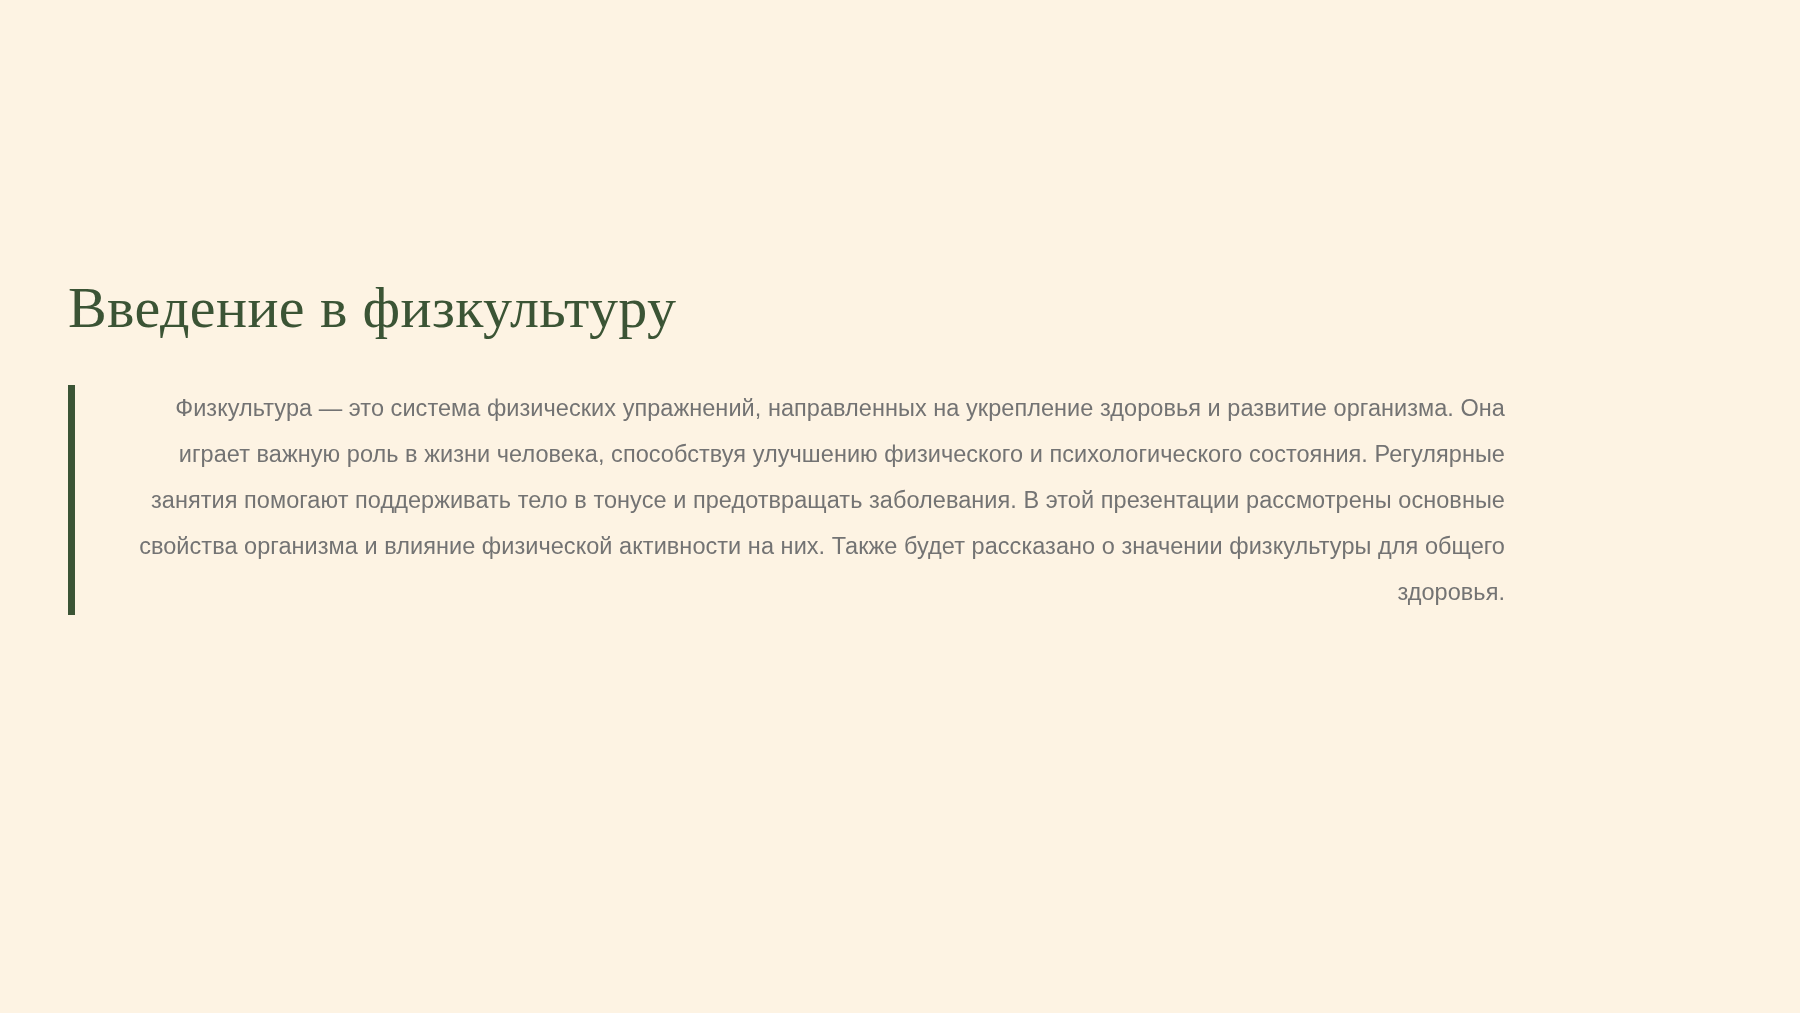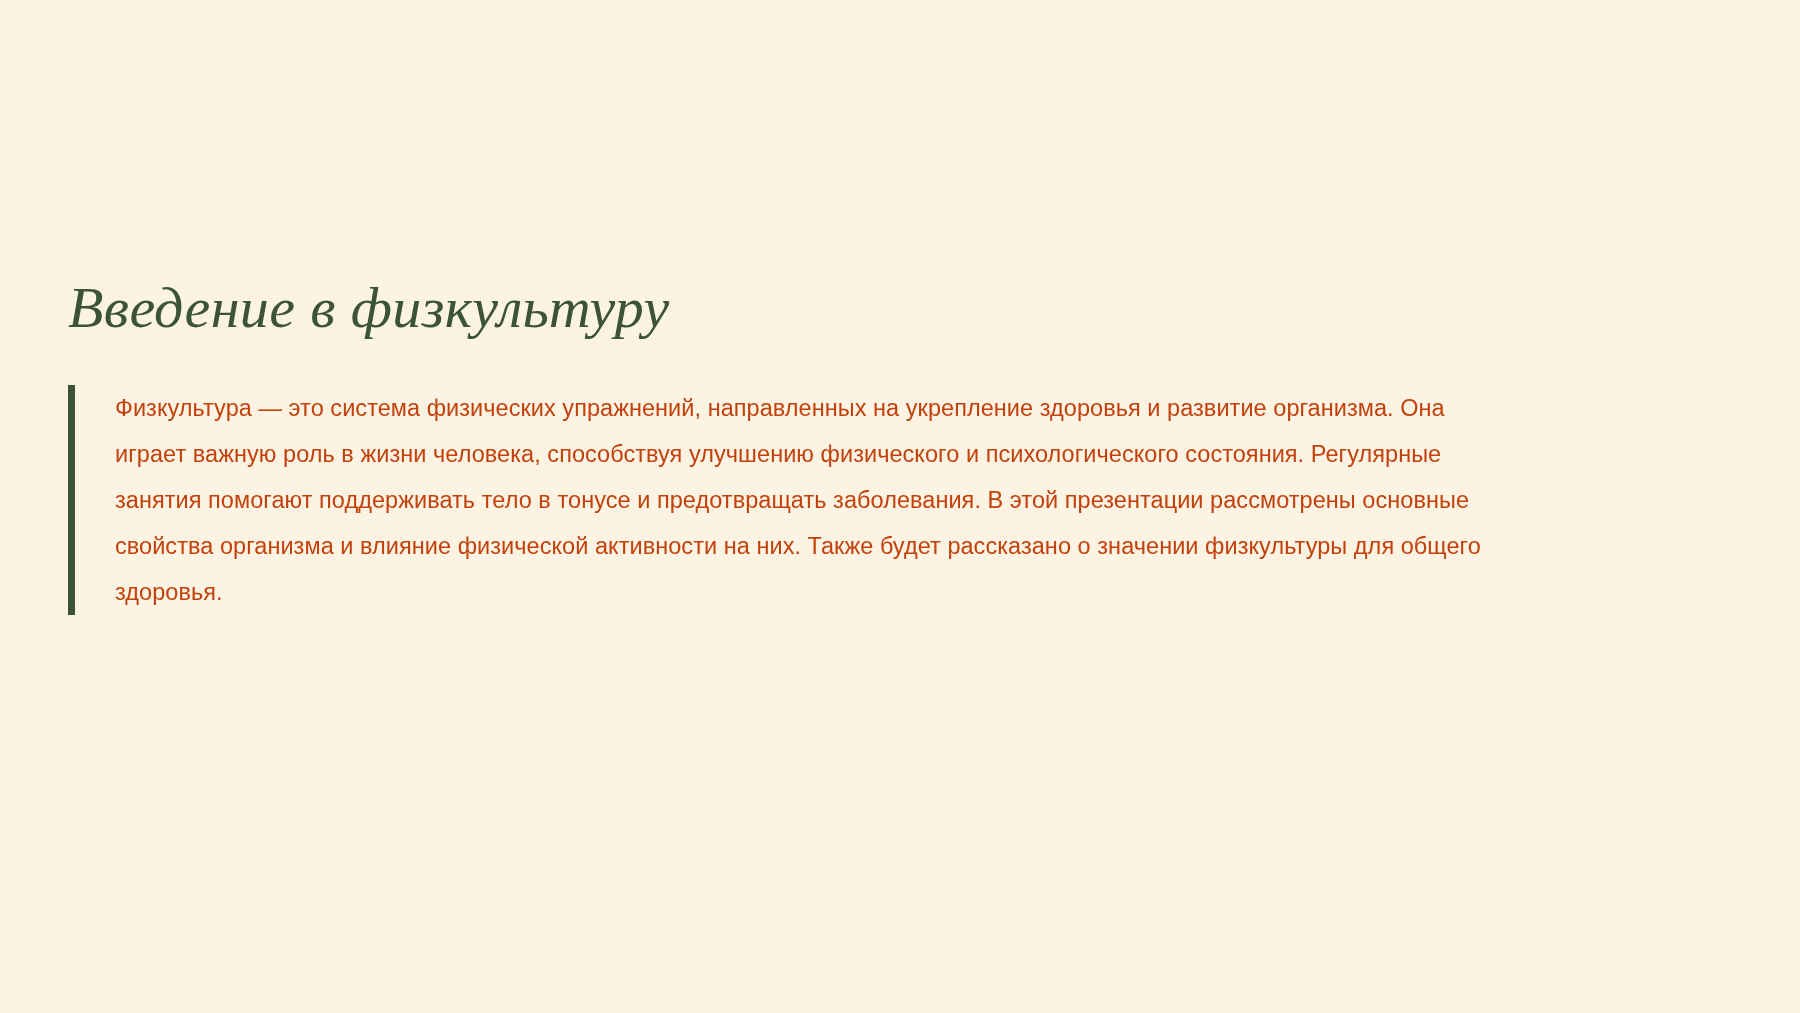--- a/index.html
+++ b/index.html
@@ -27,42 +27,41 @@
   }
   .slide-title {
     margin: 0;
     font-family: "Liberation Serif", "DejaVu Serif", serif;
     font-weight: 400;
     font-size: 58px;
     line-height: 1.12;
     letter-spacing: 0.4px;
     color: #3b5435;
     white-space: nowrap;
-    font-style: italic;
   }
   .body-block {
     display: flex;
     align-items: stretch;
     margin-top: 44px;
   }
   .accent-bar {
     flex: 0 0 auto;
     width: 7px;
     background: #3b5435;
     border-radius: 0;
   }
   .body-text {
     margin: 0;
     padding-left: 40px;
     font-family: "Liberation Sans", "DejaVu Sans", sans-serif;
     font-size: 23.5px;
     line-height: 46px;
-    color: #c2410c;
+    color: #737373;
     max-width: 1390px;
-    text-align: left;
+    text-align: right;
     letter-spacing: 0.05px;
   }
 </style>
 </head>
 <body>
 
 <div class="slide">
   <div class="slide-content">
     <h1 class="slide-title">Введение в физкультуру</h1>
     <div class="body-block">

